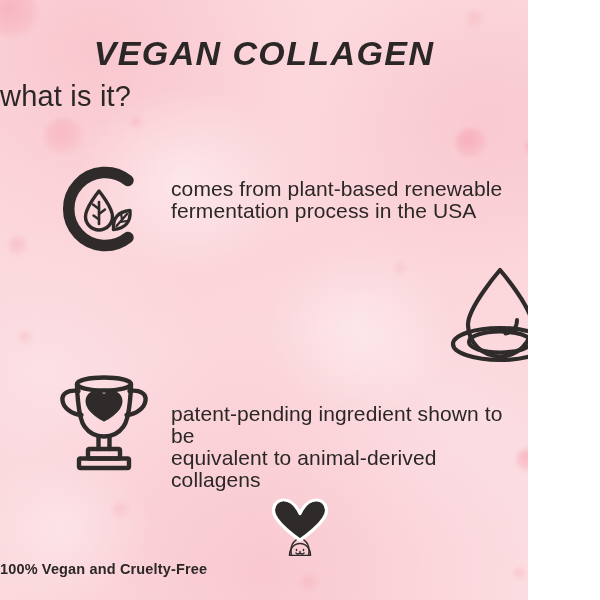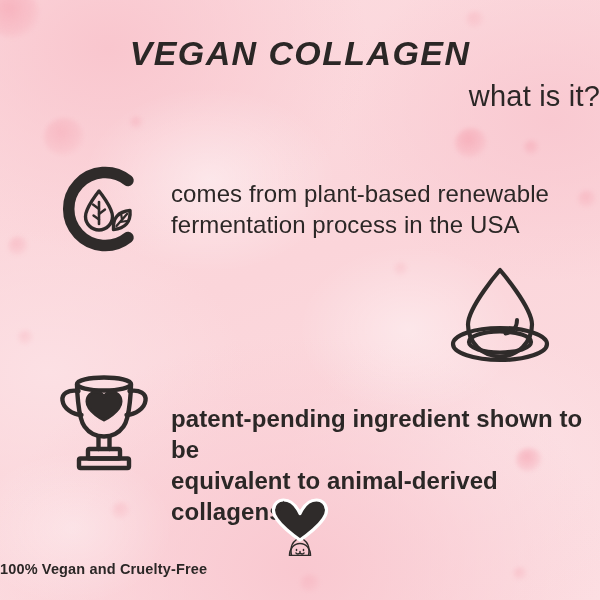--- a/index.html
+++ b/index.html
@@ -8,21 +8,21 @@
   }
   body {
     width: 600px;
     height: 600px;
     font-family: "Liberation Sans", sans-serif;
     overflow: hidden;
   }
 
   #poster {
     position: relative;
-    width: 600px;
+    width: 528px;
     height: 600px;
     background: #c4b5fd;
     overflow: hidden;
   }
 
   
   .bg-base {
     position: absolute;
     inset: 0;
     background:
@@ -59,39 +59,39 @@
     font-weight: bold;
     font-style: italic;
     letter-spacing: 1.4px;
     color: #2b2726;
   }
   .subtitle {
     position: absolute;
     left: 0;
     right: 0;
     top: 80px;
-    text-align: right;
+    text-align: left;
     font-size: 29px;
     font-weight: normal;
     color: #2b2726;
     letter-spacing: .2px;
   }
 
   
   .body-text {
     position: absolute;
-    font-size: 24px;
-    line-height: 31px;
+    font-size: 21px;
+    line-height: 22px;
     color: #2b2726;
     letter-spacing: .1px;
     white-space: pre-line;
   }
   #row1-text { left: 171px; top: 178px; }
   #row2-text { left: 29px;  top: 283px; }
-  #row3-text { left: 171px; top: 403px; font-weight: bold; }
+  #row3-text { left: 171px; top: 403px; }
 
   
   .icon { position: absolute; }
   #icon-c       { left: 52px;  top: 161px; }
   #icon-droplet { left: 446px; top: 258px; }
   #icon-trophy  { left: 54px;  top: 371px; }
   #icon-bunny   { left: 265px; top: 498px; }
 
   
   .footer-text {

